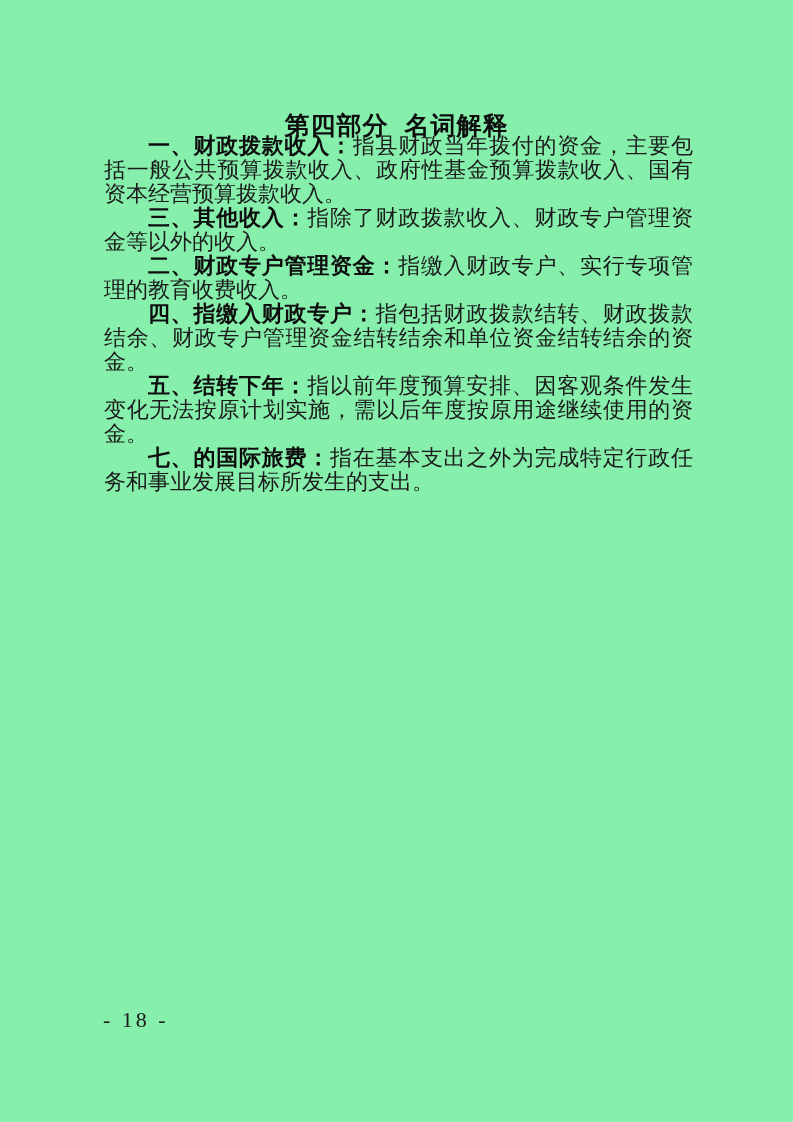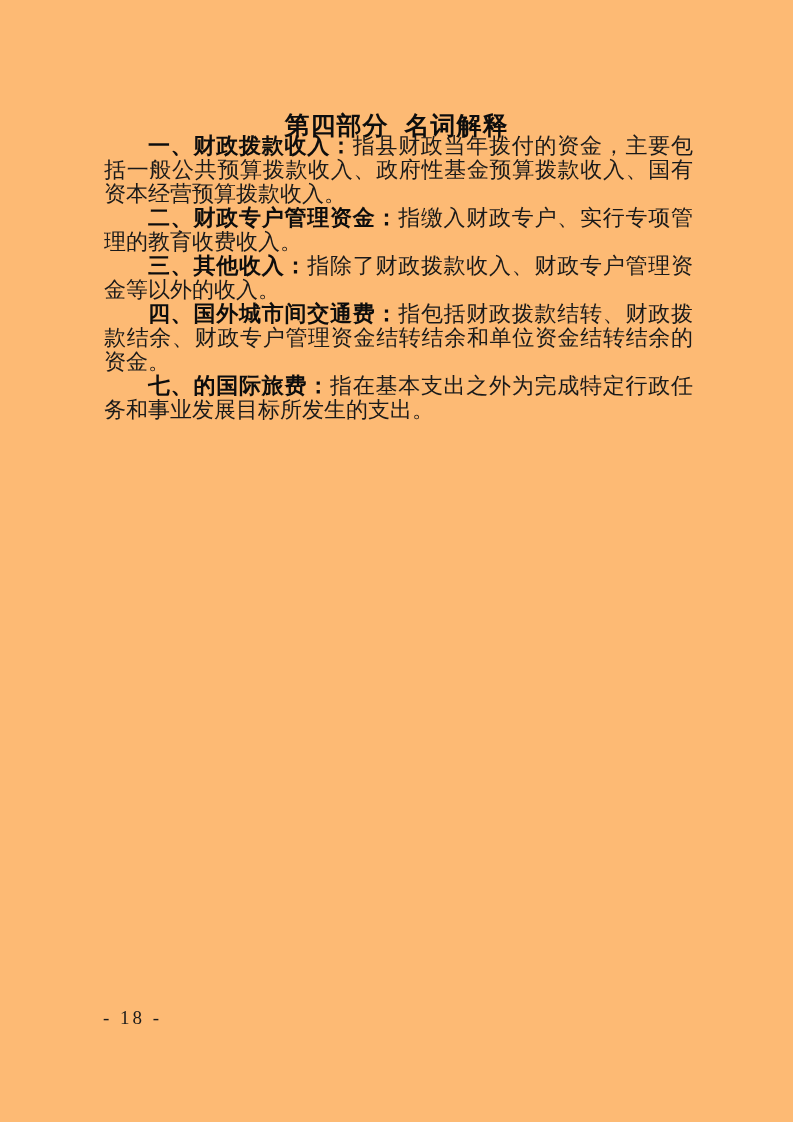--- a/index.html
+++ b/index.html
@@ -5,21 +5,21 @@
   html, body {
     margin: 0;
     padding: 0;
     background: #e8e8e8;
   }
   .page {
     position: relative;
     width: 793px;
     height: 1122px;
     margin: 0 auto;
-    background: #fdba74;
+    background: #86efac;
     color: #141414;
     font-family: "Liberation Serif", serif;
     overflow: hidden;
   }
   .doc-title {
     position: absolute;
     top: 92px;
     left: 0;
     width: 100%;
     text-align: center;
@@ -51,41 +51,42 @@
     color: #0d0d0d;
   }
   .def {
     font-family: "Liberation Serif", serif;
     font-weight: 400;
   }
   .page-number {
     position: absolute;
     left: 103px;
     top: 1007px;
-    font-size: 19px;
+    font-size: 22px;
     letter-spacing: 3px;
     font-family: "Liberation Serif", serif;
     color: #1a1a1a;
   }
 </style>
 </head>
 <body>
 
 <div class="page">
   <h1 class="doc-title">第四部分 名词解释</h1>
 
   <div class="content">
   <p class="para"><span class="term">一、财政拨款收入：</span><span class="def">指县财政当年拨付的资金，主要包括一般公共预算拨款收入、政府性基金预算拨款收入、国有资本经营预算拨款收入。</span></p>
 
+  <p class="para"><span class="term">三、其他收入：</span><span class="def">指除了财政拨款收入、财政专户管理资金等以外的收入。</span></p>
+
   <p class="para"><span class="term">二、财政专户管理资金：</span><span class="def">指缴入财政专户、实行专项管理的教育收费收入。</span></p>
 
-  <p class="para"><span class="term">三、其他收入：</span><span class="def">指除了财政拨款收入、财政专户管理资金等以外的收入。</span></p>
+  <p class="para"><span class="term">四、指缴入财政专户：</span><span class="def">指包括财政拨款结转、财政拨款结余、财政专户管理资金结转结余和单位资金结转结余的资金。</span></p>
 
-  <p class="para"><span class="term">四、国外城市间交通费：</span><span class="def">指包括财政拨款结转、财政拨款结余、财政专户管理资金结转结余和单位资金结转结余的资金。</span></p>
-
+  <p class="para"><span class="term">五、结转下年：</span><span class="def">指以前年度预算安排、因客观条件发生变化无法按原计划实施，需以后年度按原用途继续使用的资金。</span></p>
 
 
   <p class="para"><span class="term">七、的国际旅费：</span><span class="def">指在基本支出之外为完成特定行政任务和事业发展目标所发生的支出。</span></p>
 
 </div>
 
   <div class="page-number">- 18 -</div>
 </div>
 
 </body></html>

